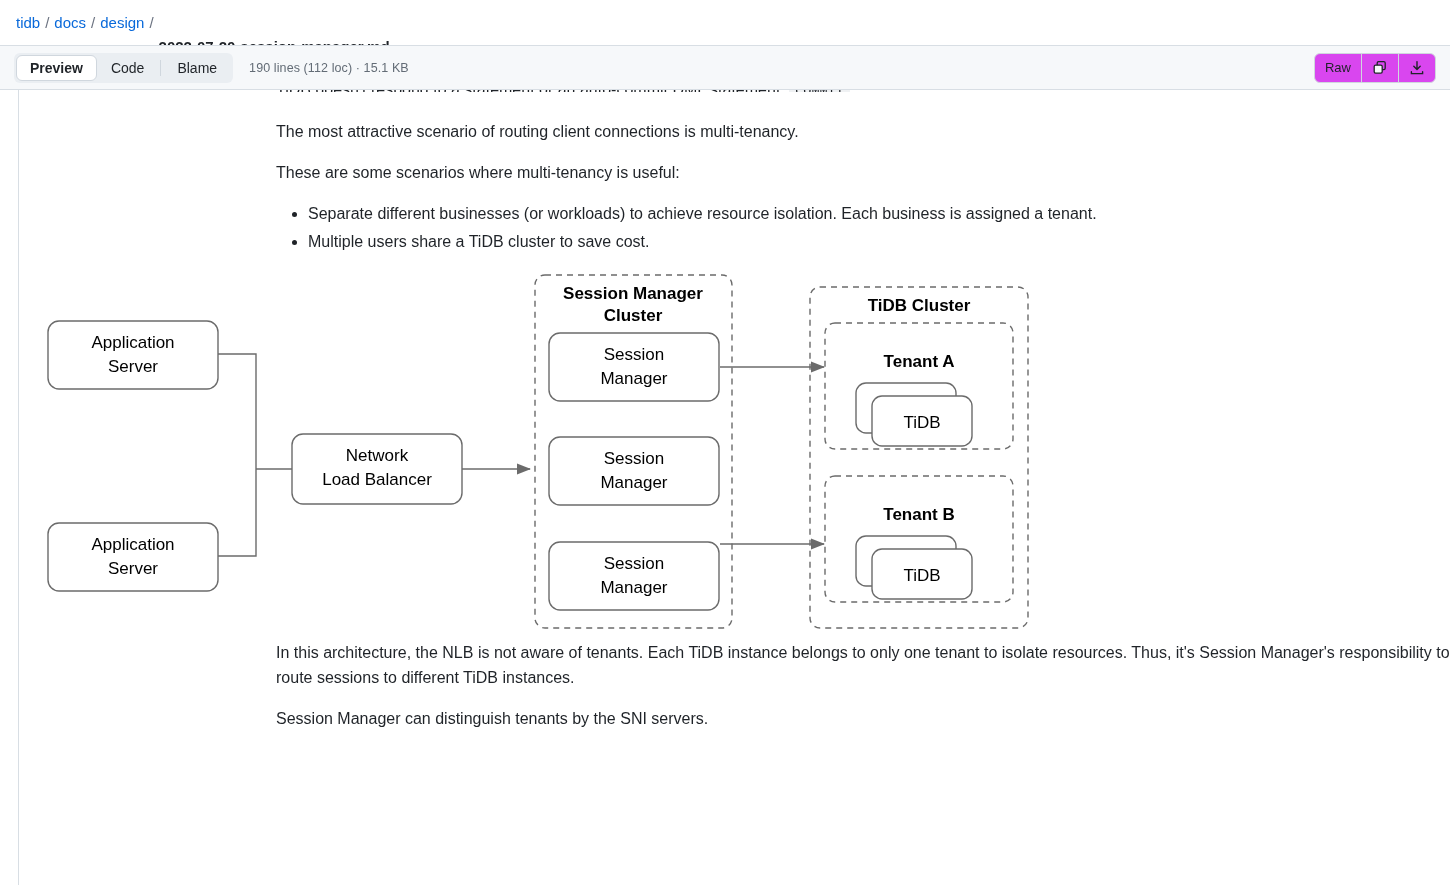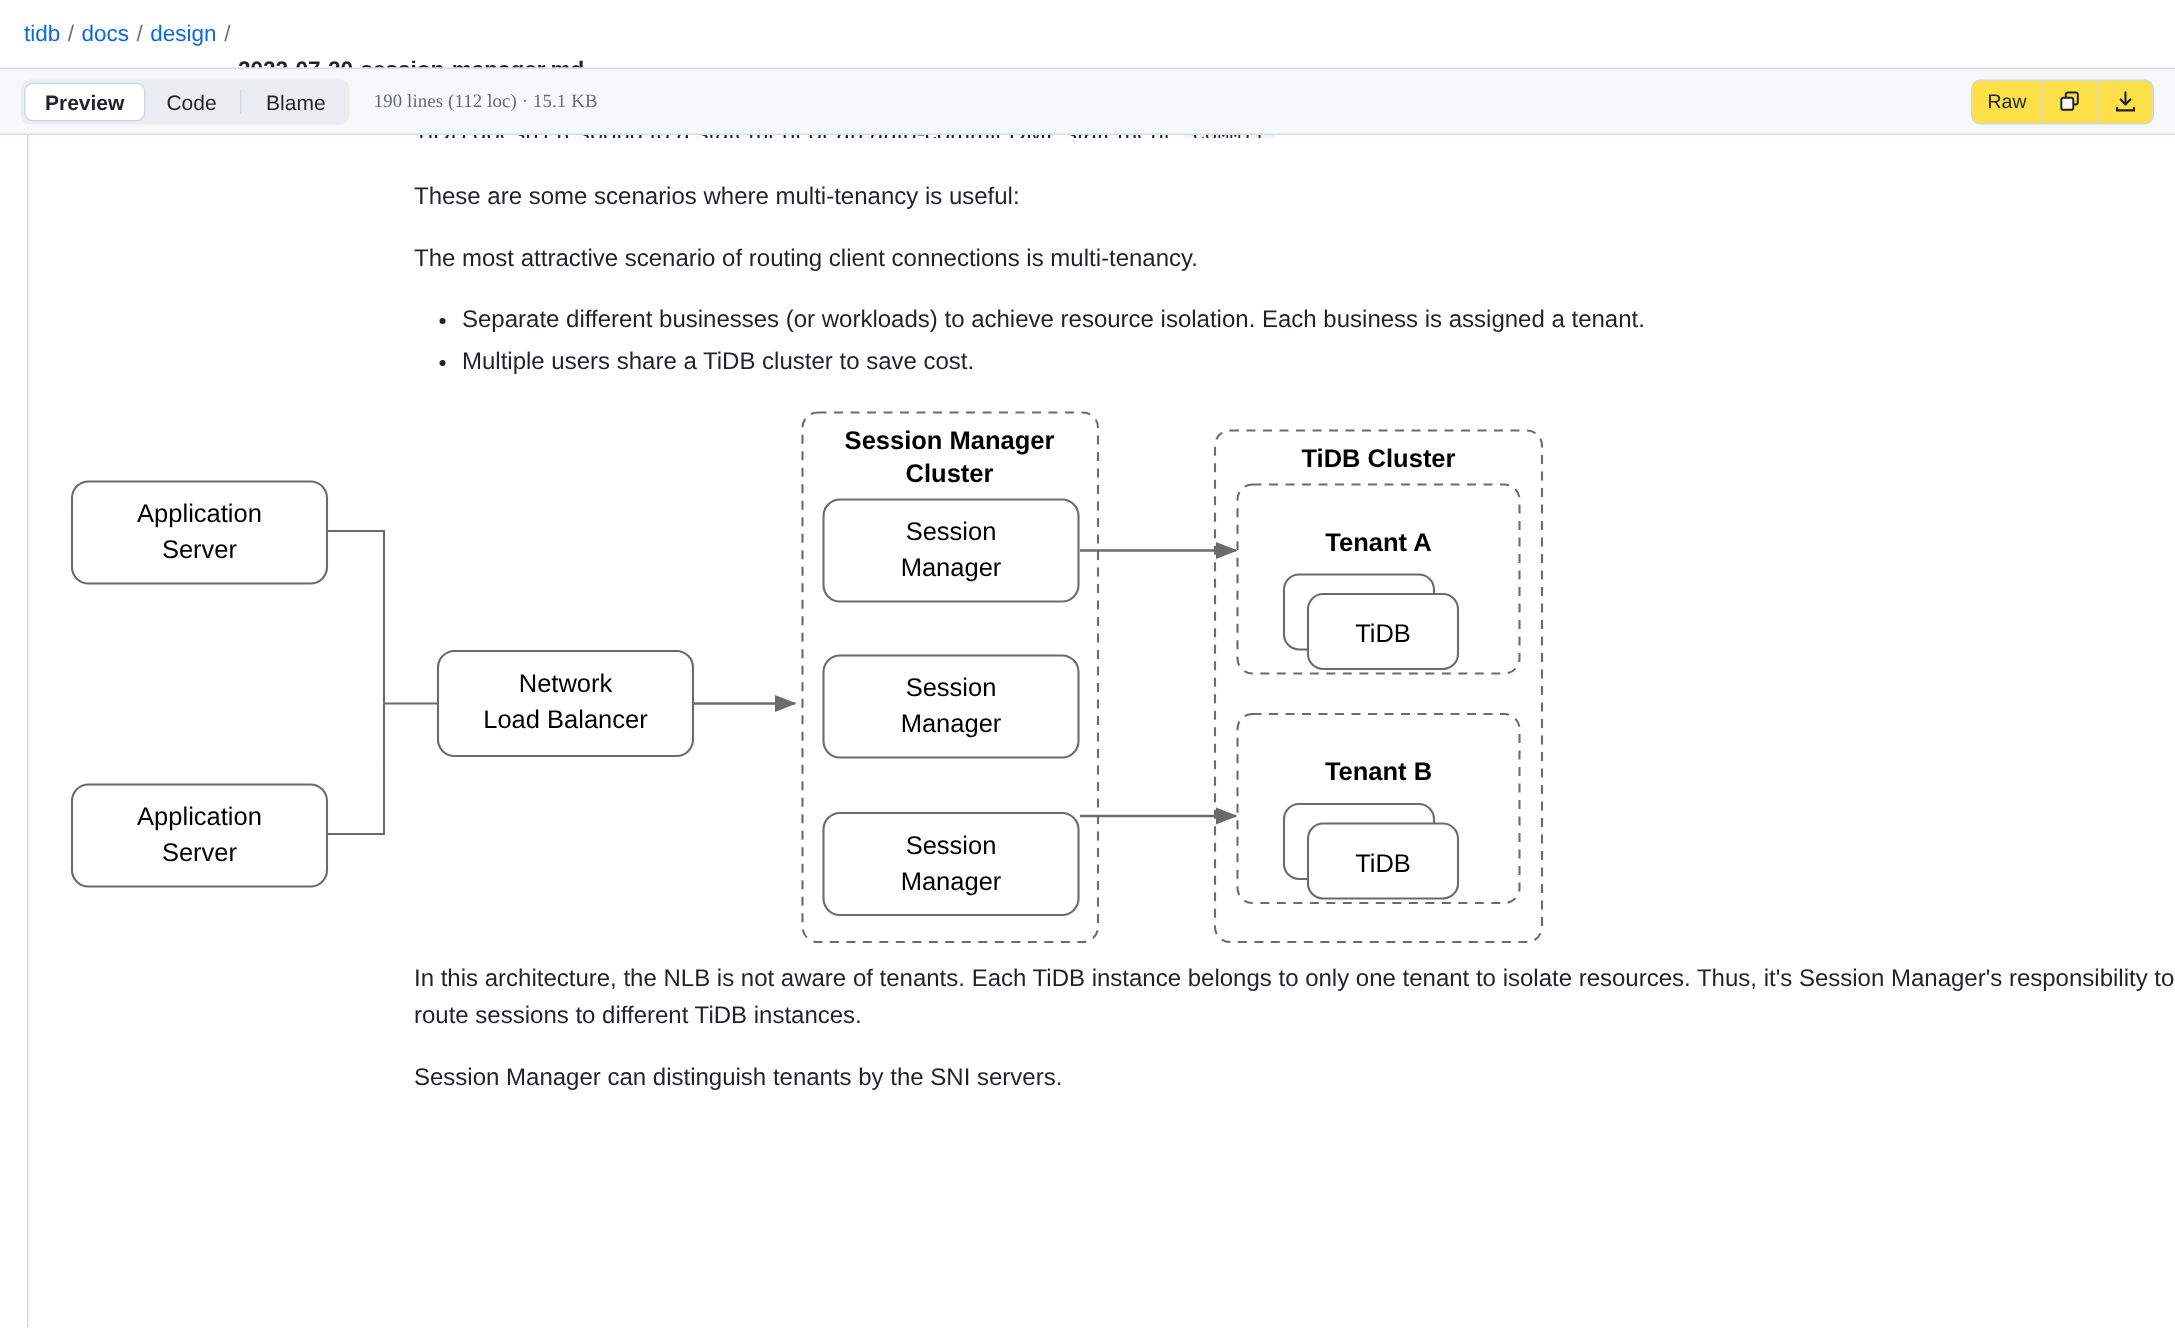--- a/index.html
+++ b/index.html
@@ -54,32 +54,32 @@
   .seg-btn.active{
     background:#ffffff;
     border:1px solid #d0d7de;
     font-weight:700;
   }
   .seg-divider{
     width:1px; height:16px; background:#d0d7de; margin:0 2px;
   }
   .file-meta{
     margin-left:16px;
-    font-family:Liberation Serif, serif;
+    font-family:Liberation Sans, sans-serif;
     font-size:12.5px;
     color:#636c76;
     letter-spacing:0.1px;
   }
   .toolbar-right{
     position:absolute; right:14px; top:50%;
     transform:translateY(-50%);
     display:flex; align-items:center;
     border:1px solid #d0d7de;
     border-radius:6px;
-    background:#fde047;
+    background:#d946ef;
     height:30px;
     overflow:hidden;
   }
   .tb-cell{
     display:flex; align-items:center; justify-content:center;
     height:100%; padding:0 10px; cursor:pointer;
     color:#1f2328;
     border-right:1px solid #d0d7de;
   }
   .tb-cell:last-child{ border-right:none; }
@@ -202,22 +202,22 @@
   <div class="markdown">
 
     <div class="md-clip">
       <span>TiDB doesn't respond to a statement or an auto-commit DML statement.</span>
       <code class="inline">COMMIT</code>
     </div>
 
 
     <div class="h2-gap"></div>
 
+    <p class="md-p">The most attractive scenario of routing client connections is multi-tenancy.</p>
     <p class="md-p">These are some scenarios where multi-tenancy is useful:</p>
-    <p class="md-p">The most attractive scenario of routing client connections is multi-tenancy.</p>
 
     <ul class="md-ul">
       <li>Separate different businesses (or workloads) to achieve resource isolation. Each business is assigned a tenant.</li>
       <li>Multiple users share a TiDB cluster to save cost.</li>
     </ul>
 
     <div class="diagram-holder">
       <svg width="1030" height="370" viewBox="0 0 1030 370">
         <defs>
           <marker id="arrow" markerWidth="9" markerHeight="8" refX="8.4" refY="4" orient="auto">

